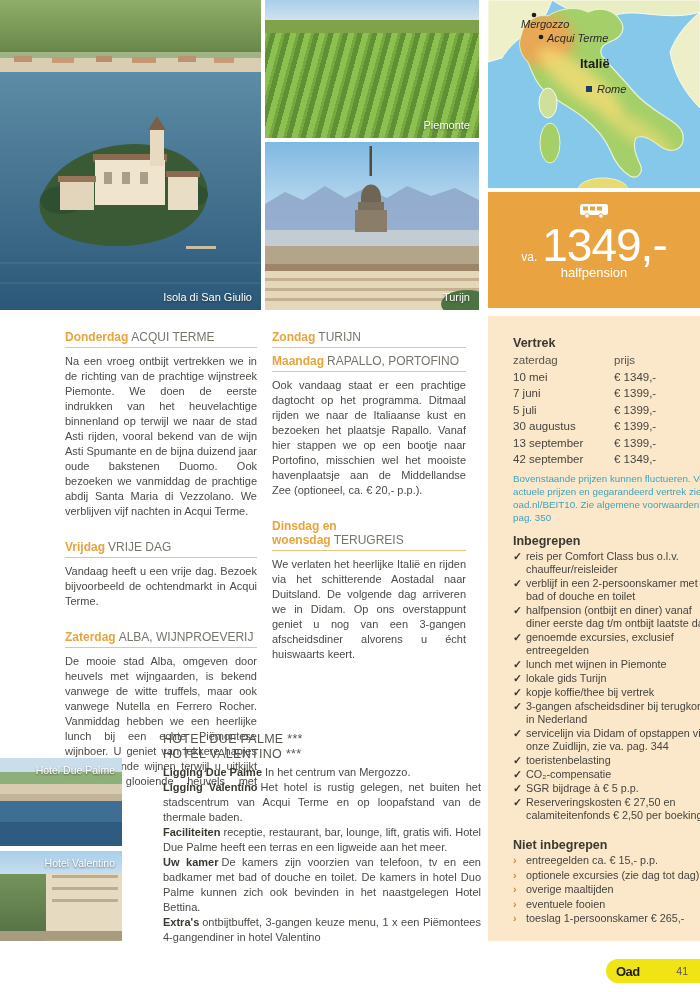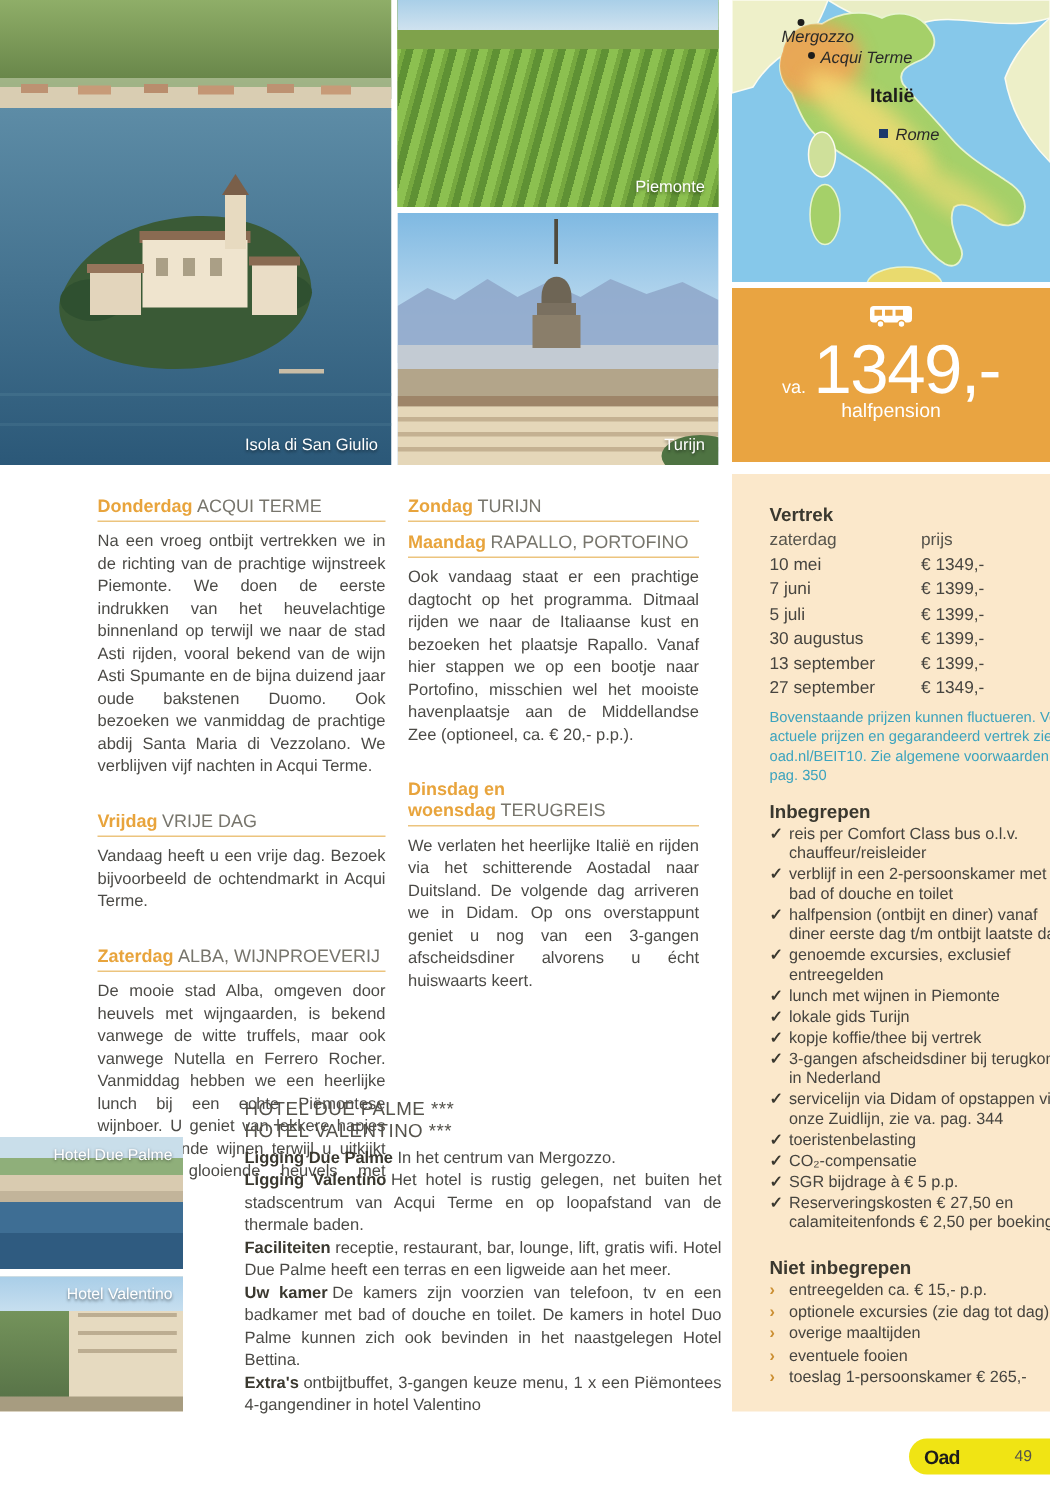--- a/index.html
+++ b/index.html
@@ -291,21 +291,21 @@
           <span class="dep-date">30 augustus</span>
           <span class="dep-price">€ 1399,-</span>
         </div>
 
         <div class="dep-row">
           <span class="dep-date">13 september</span>
           <span class="dep-price">€ 1399,-</span>
         </div>
 
         <div class="dep-row">
-          <span class="dep-date">27 september</span>
+          <span class="dep-date">42 september</span>
           <span class="dep-price">€ 1349,-</span>
         </div>
       </div>
     <p class="note">Bovenstaande prijzen kunnen fluctueren. Voor actuele prijzen en gegarandeerd vertrek zie oad.nl/BEIT10. Zie algemene voorwaarden pag. 350</p>
 
     <h3 class="panel-h inb-h">Inbegrepen</h3>
     <ul class="check-list">
 
         <li>
           <span class="mk">✓</span><span>reis per Comfort Class bus o.l.v. chauffeur/reisleider</span>
@@ -405,16 +405,16 @@
         <p><b>Faciliteiten</b><span>receptie, restaurant, bar, lounge, lift, gratis wifi. Hotel Due Palme heeft een terras en een ligweide aan het meer.</span></p>
 
         <p><b>Uw kamer</b><span>De kamers zijn voorzien van telefoon, tv en een badkamer met bad of douche en toilet. De kamers in hotel Duo Palme kunnen zich ook bevinden in het naastgelegen Hotel Bettina.</span></p>
 
         <p><b>Extra's</b><span>ontbijtbuffet, 3-gangen keuze menu, 1 x een Piëmontees 4-gangendiner in hotel Valentino</span></p>
       </div>
   </section>
 
   <div class="footer-pill">
     <span class="brand">Oad</span>
-    <span class="pagenum">49</span>
+    <span class="pagenum">41</span>
   </div>
 
 </div>
 
 </body></html>

